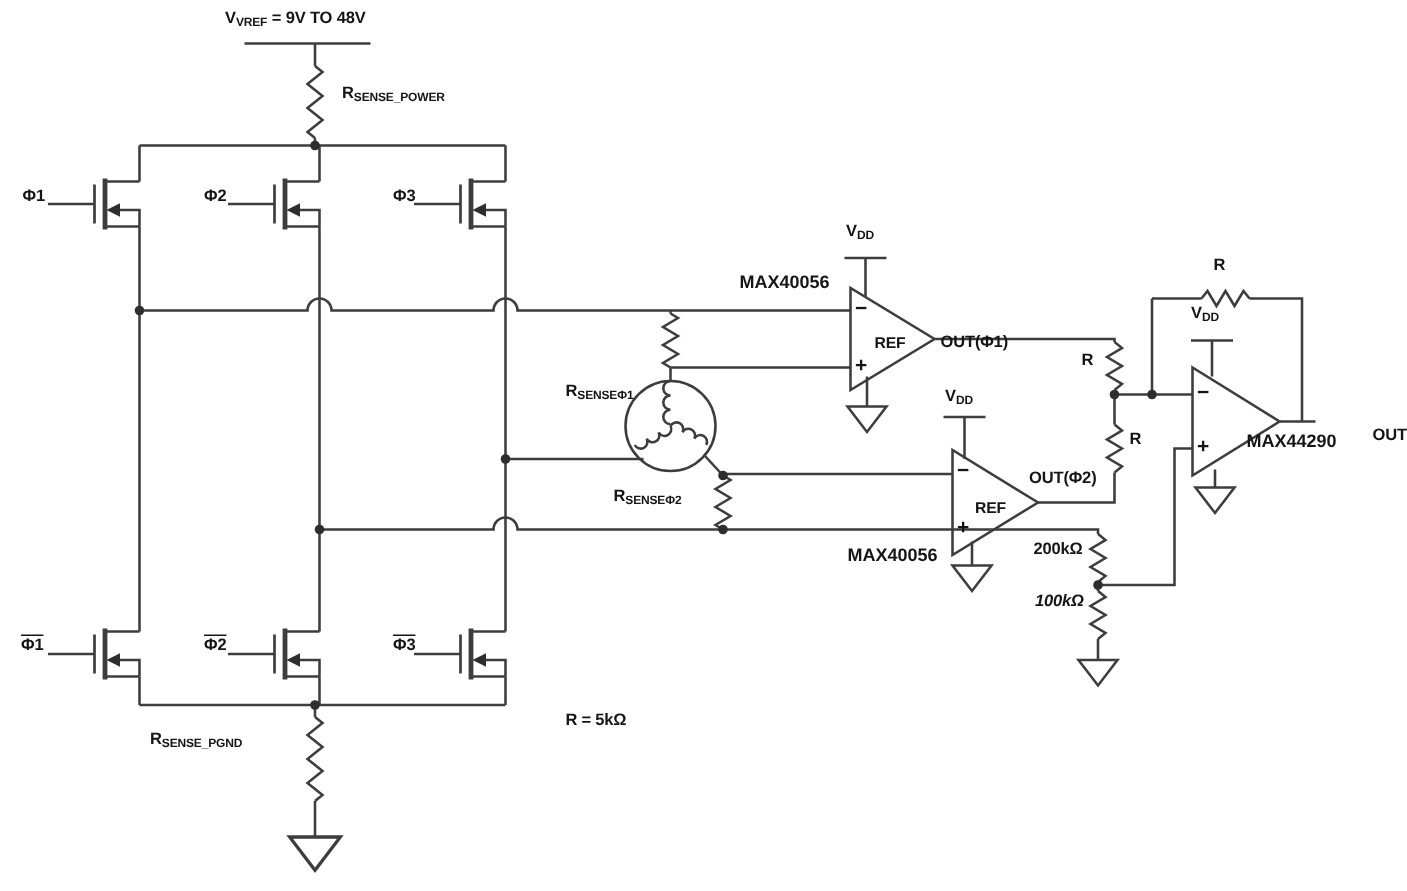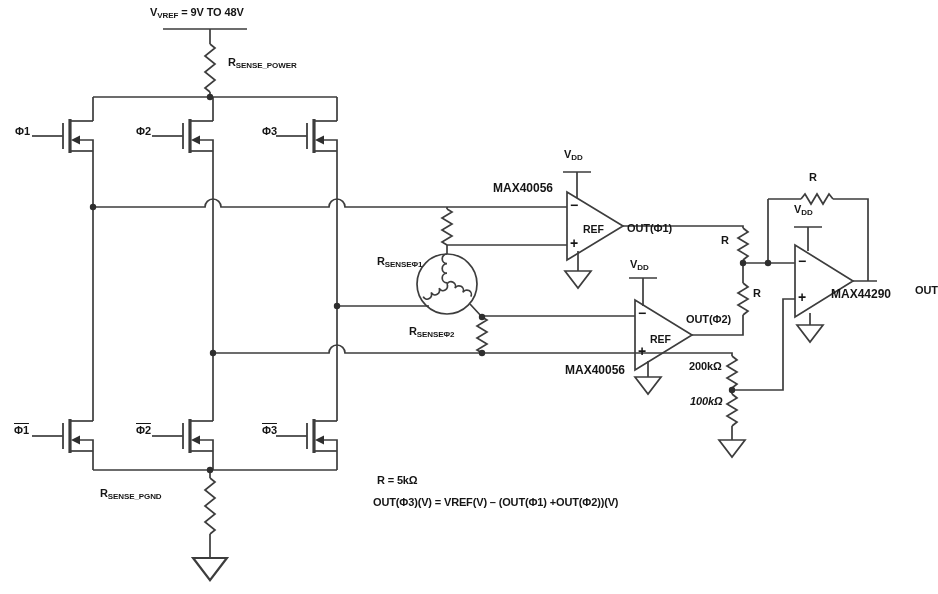--- a/index.html
+++ b/index.html
@@ -185,15 +185,14 @@
   <div class="lbl" style="left:809px;top:172px;"><span>R</span></div>
   <div class="lbl" style="left:794px;top:204px;"><span>V</span><span class="sub">DD</span></div>
   <div class="lbl pm" style="left:798px;top:254px;"><span>−</span></div>
   <div class="lbl pm" style="left:798px;top:290px;"><span>+</span></div>
   <div class="lbl device" style="left:814px;top:288px;"><span>MAX44290</span></div>
   <div class="lbl" style="left:876px;top:285px;margin-left:39px;"><span>OUT(Φ3)</span></div>
   <div class="lbl" style="left:689px;top:361px;"><span>200kΩ</span></div>
   <div class="lbl" style="left:690px;top:396px;font-style:italic;"><span>100kΩ</span></div>
 
   <div class="lbl note" style="left:377px;top:475px;"><span>R = 5kΩ</span></div>
-  <div class="lbl note" style="left:373px;top:497px;"><span>OUT(Φ3)(V) = VREF(V) – (OUT(Φ1) +OUT(Φ2))(V)</span></div>
 
 </div>
 
 </body></html>

